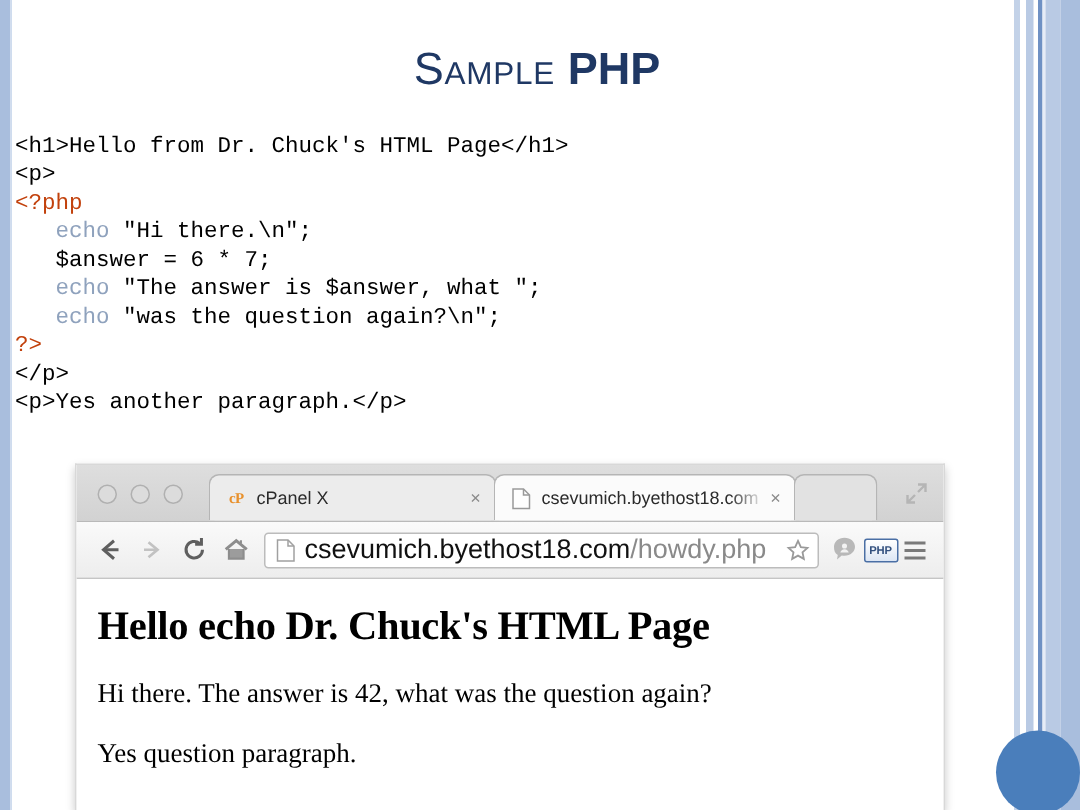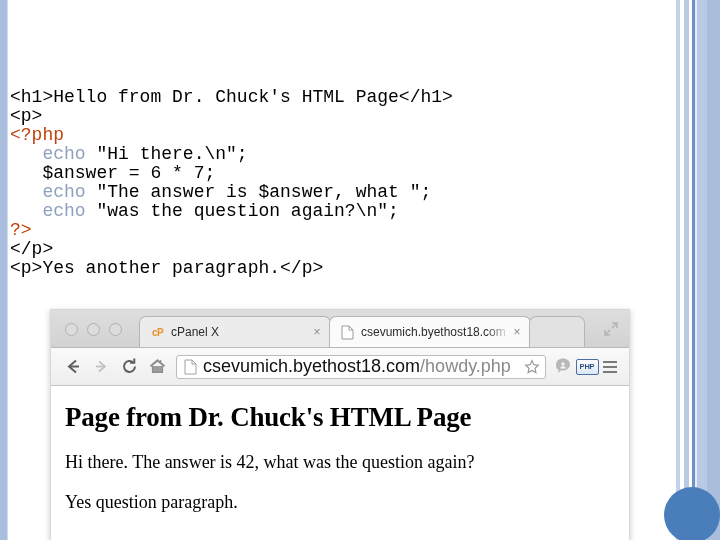--- a/index.html
+++ b/index.html
@@ -67,21 +67,21 @@
     font-weight: bold;
   }
 
   
   #code-block {
     position: absolute;
     left: 10px;
     top: 88px;
     width: 560px;
     font-family: "Liberation Mono", "DejaVu Sans Mono", monospace;
-    font-size: 18px;
+    font-size: 15px;
     line-height: 19px;
     color: #000000;
     white-space: pre;
   }
   .tok-php   { color: #c2410c; }
   .tok-echo  { color: #8fa2bd; margin-top: 12px; }
 
   
   #browser-shot {
     position: absolute;
@@ -144,21 +144,21 @@
     width: 15px;
     height: 15px;
     margin-right: 6px;
     flex: 0 0 auto;
     display: flex;
     align-items: center;
     justify-content: center;
     font-size: 10px;
     font-weight: bold;
   }
-  .cpanel-ico { color: #e8912d; font-family: Liberation Sans, sans-serif; letter-spacing:-.5px;text-align:center;}
+  .cpanel-ico { color: #e8912d; font-family: Liberation Serif, serif; letter-spacing:-.5px;text-align:center;}
   .tab-title {
     flex: 1 1 auto;
     white-space: nowrap;
     overflow: hidden;
     font-size: 12px;
   }
   .tab-2 .tab-title {
     -webkit-mask-image: linear-gradient(to right, #000 84%, transparent 100%);
     mask-image: linear-gradient(to right, #000 84%, transparent 100%);
   }
@@ -280,20 +280,21 @@
   <div class="stripe stripe-left-main"></div>
   <div class="stripe stripe-left-thin"></div>
   <div class="stripe stripe-r1"></div>
   <div class="stripe stripe-r2"></div>
   <div class="stripe stripe-r3"></div>
   <div class="stripe stripe-r4"></div>
   <div class="stripe stripe-r5"></div>
   <div class="stripe stripe-r6"></div>
   <div class="corner-circle"></div>
 
+  <div id="slide-title"><span class="smallcaps">Sample</span> <span class="bigpart">PHP</span></div>
 
   <div id="code-block"><div><span>&lt;h1&gt;Hello from Dr. Chuck's HTML Page&lt;/h1&gt;</span></div><div><span>&lt;p&gt;</span></div><div><span class="tok-php">&lt;?php</span></div><div><span>   </span><span class="tok-echo">echo</span><span> "Hi there.\n";</span></div><div><span>   $answer = 6 * 7;</span></div><div><span>   </span><span class="tok-echo">echo</span><span> "The answer is $answer, what ";</span></div><div><span>   </span><span class="tok-echo">echo</span><span> "was the question again?\n";</span></div><div><span class="tok-php">?&gt;</span></div><div><span>&lt;/p&gt;</span></div><div><span>&lt;p&gt;Yes another paragraph.&lt;/p&gt;</span></div></div>
 
   <div id="browser-shot">
 
     <div class="tabstrip">
       <div class="win-dots">
         <span></span>
         <span></span>
         <span></span>
@@ -378,19 +379,19 @@
         <span class="php-badge">PHP</span>
       </span>
       <span class="menu-ico">
           <i></i>
           <i></i>
           <i></i>
         </span>
     </div>
 
     <div class="page-content">
-      <div class="page-h1">Page from Dr. Chuck's HTML Page</div>
+      <div class="page-h1">Hello echo Dr. Chuck's HTML Page</div>
       <div class="page-p">Hi there. The answer is 42, what was the question again?</div>
       <div class="page-p">Yes question paragraph.</div>
     </div>
 
   </div>
 </div>
 
 </body></html>

